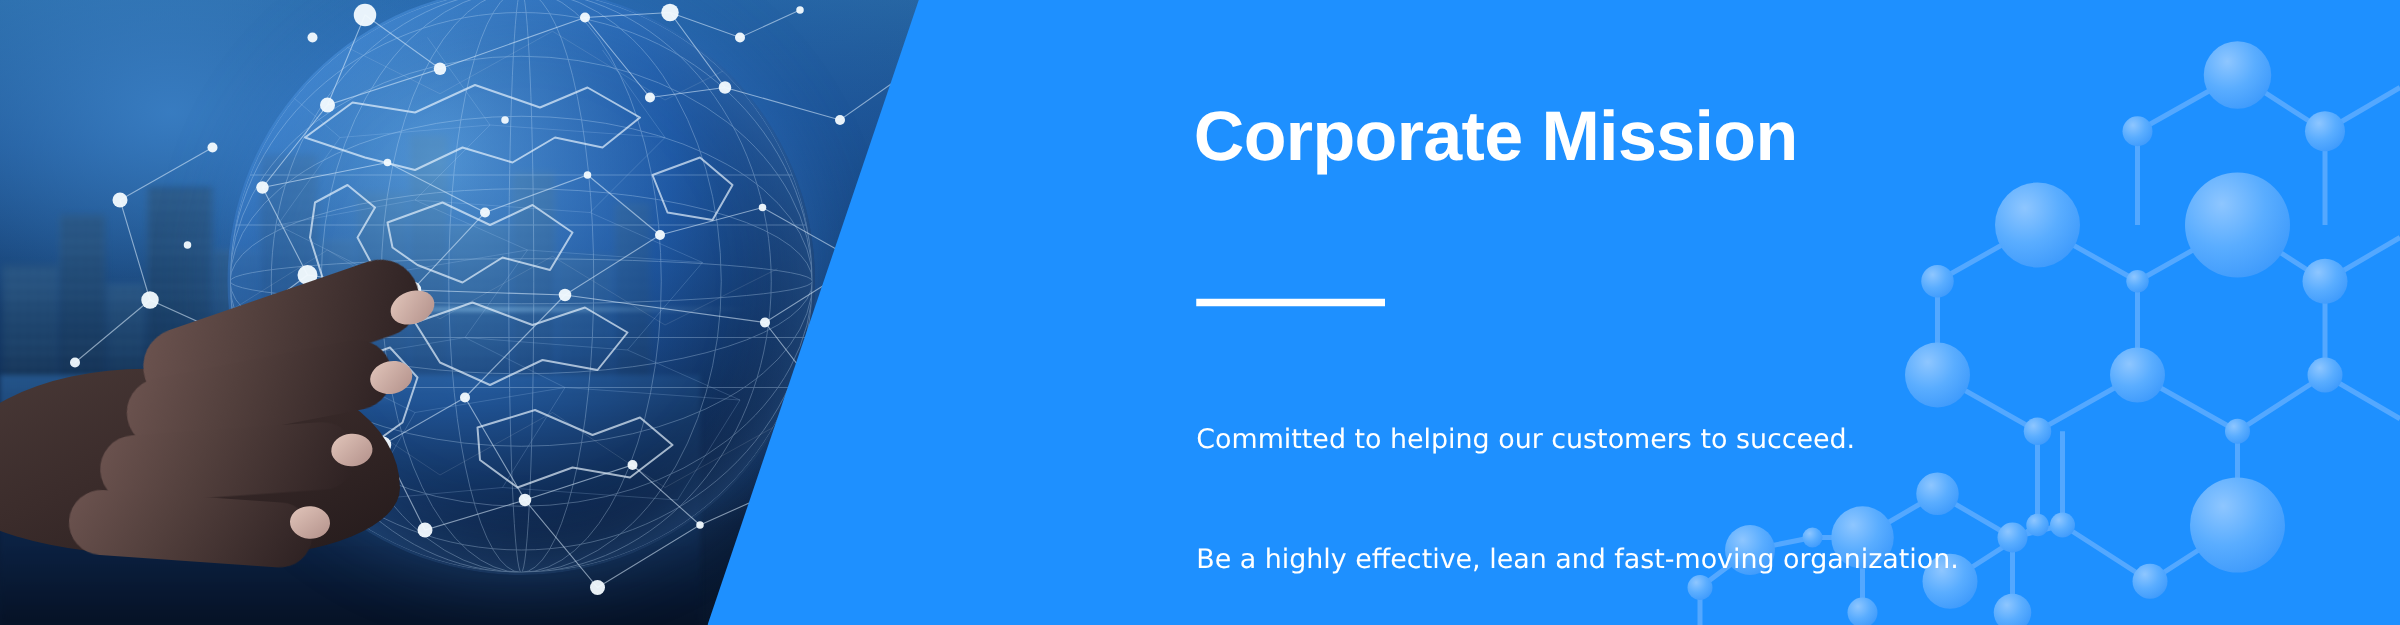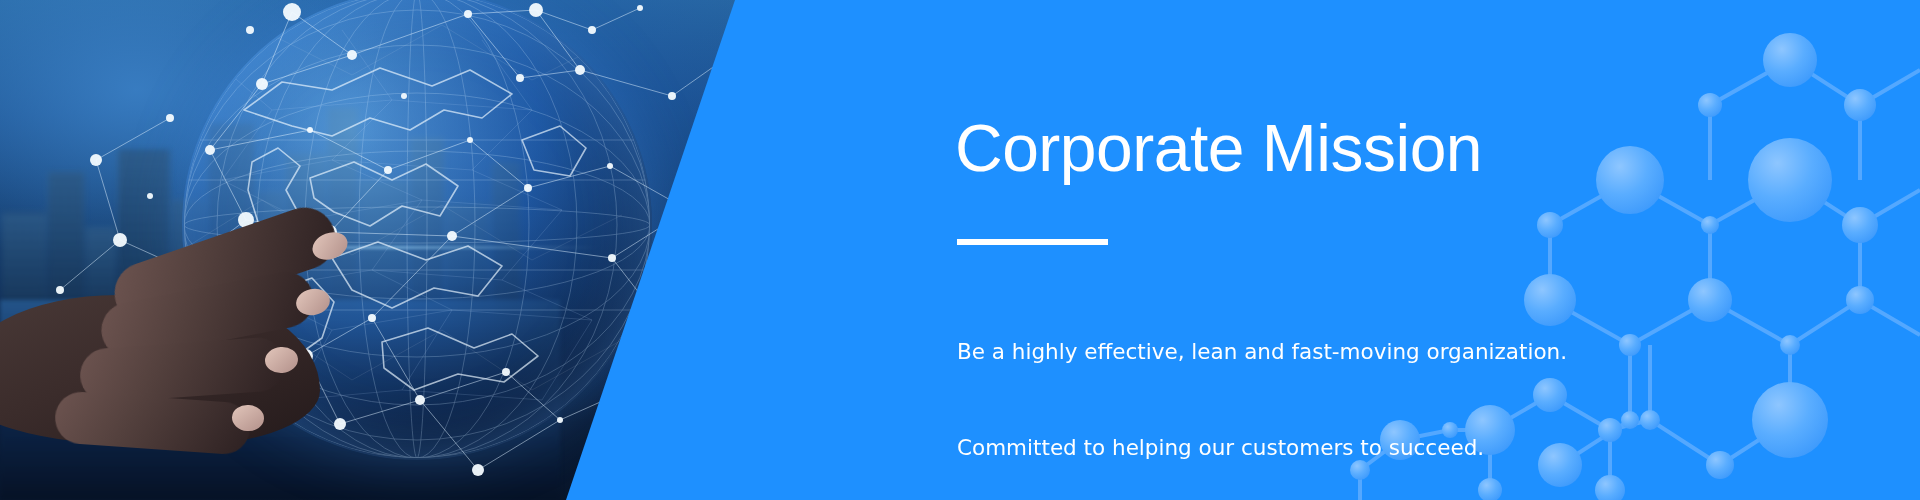--- a/index.html
+++ b/index.html
@@ -109,23 +109,23 @@
     position:absolute; right:0; top:0; width:620px; height:500px;
     opacity:1;
   }
 
   
   .content {
     position:absolute;
     left:955px; top:0; width:900px; height:500px;
   }
   .title {
-    position:absolute; left:0; top:114px;
+    position:absolute; left:0; top:80px;
     font-family:"Liberation Sans", sans-serif;
-    font-size:66px; font-weight:400; line-height:1.05;
+    font-size:56px; font-weight:700; line-height:1.05;
     color:#ffffff; letter-spacing:-.5px;
     white-space:nowrap;
   }
   .divider {
     position:absolute; left:2px; top:239px;
     width:151px; height:6px; background:#ffffff;
   }
   .body-copy {
     position:absolute; left:2px; top:272px;
     width:720px;
@@ -351,20 +351,20 @@
       <circle cx="330" cy="420" r="9"></circle>
       <circle cx="190" cy="490" r="12"></circle>
       <circle cx="310" cy="490" r="15"></circle>
     </g>
   </svg>
 
   <div class="content">
     <div class="title">Corporate Mission</div>
     <div class="divider"></div>
     <div class="body-copy">
+      <span class="line">Committed to helping our customers to succeed.</span>
       <span class="line">Be a highly effective, lean and fast-moving organization.</span>
-      <span class="line">Committed to helping our customers to succeed.</span>
       
       
     </div>
   </div>
 
 </div>
 
 </body></html>

